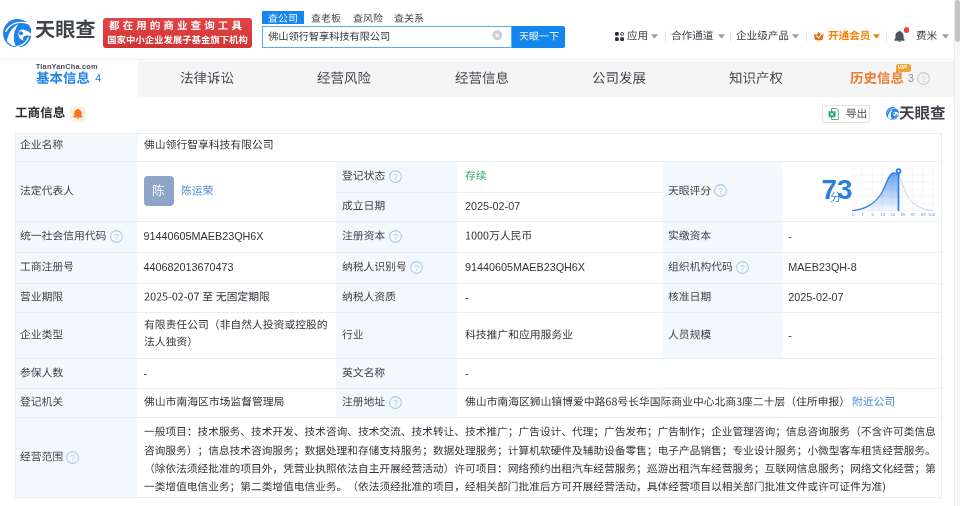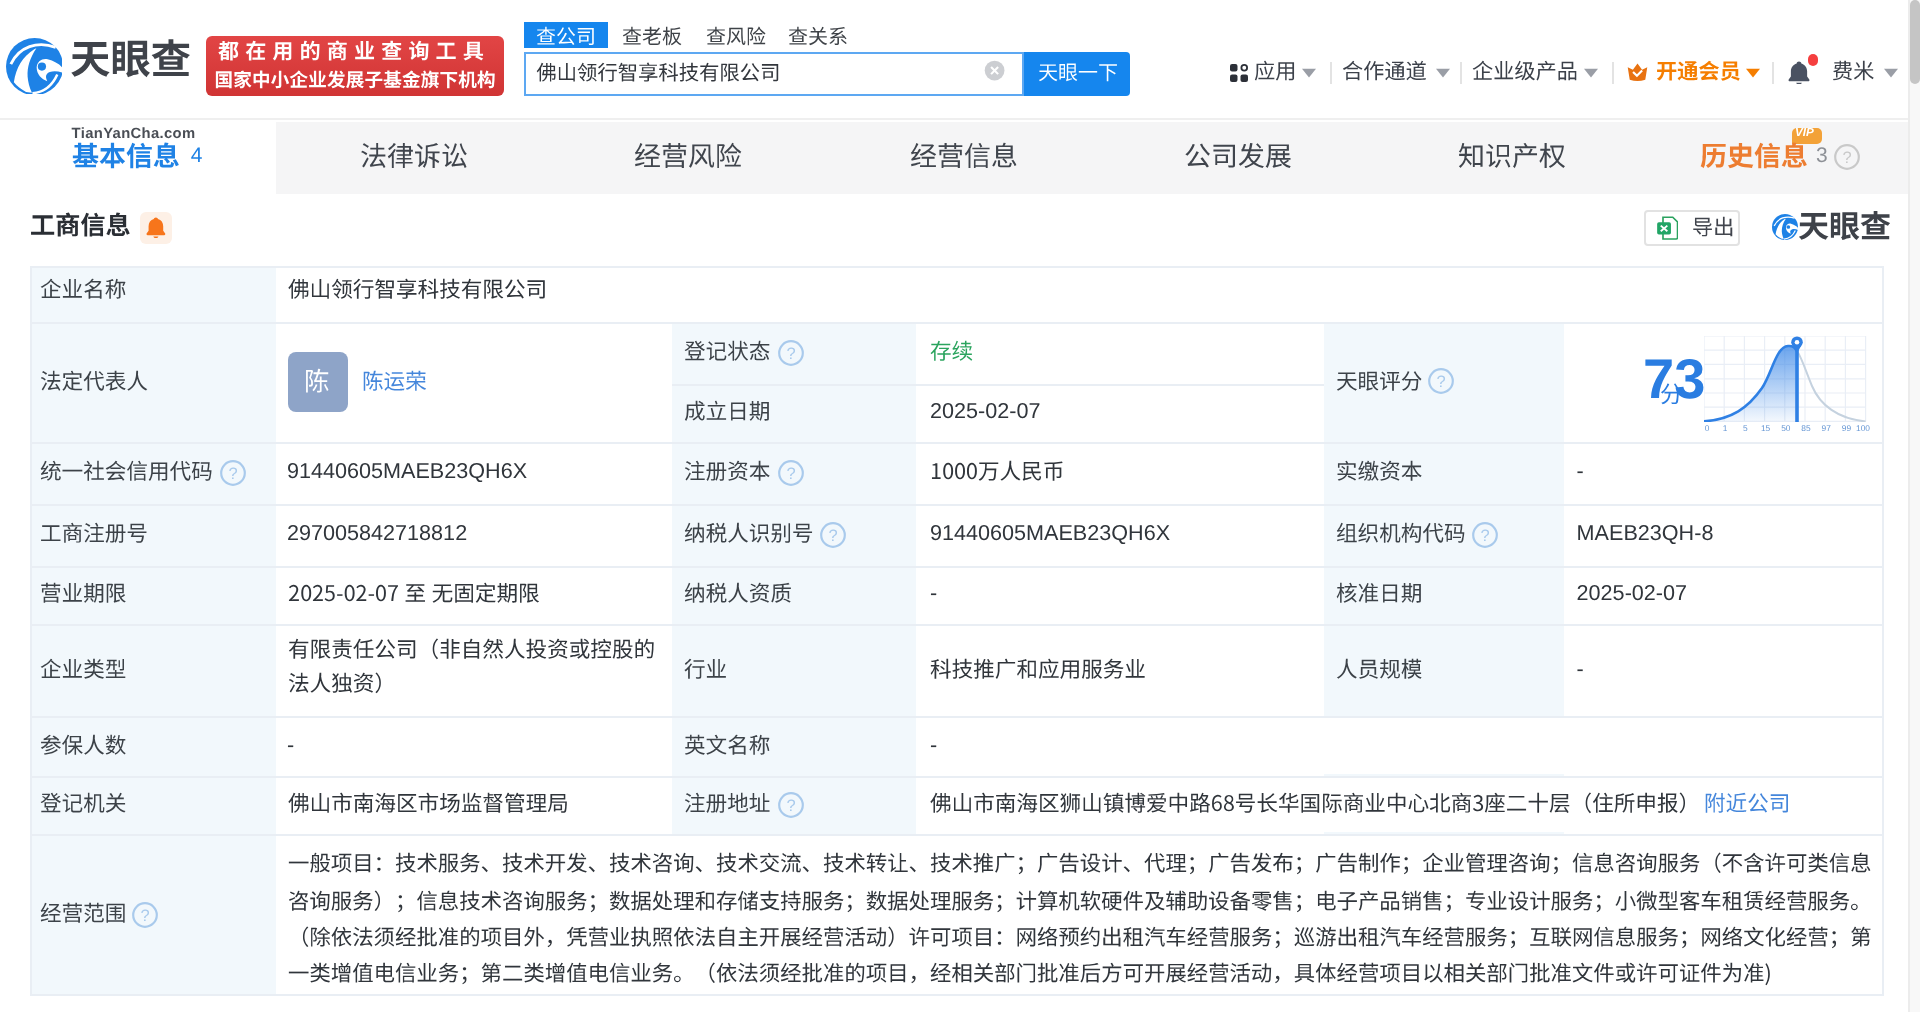--- a/index.html
+++ b/index.html
@@ -468,21 +468,21 @@
 <svg class="a" style="left:109.60000000000001px;top:229.5px" width="13.0" height="13.0" viewBox="0 0 12 12">
     <circle cx="6" cy="6" r="5.45" fill="none" stroke="#a9caec" stroke-width="1"></circle>
     <text x="6" y="8.85" font-size="7.6" text-anchor="middle" fill="#a9caec" font-family="Liberation Sans">?</text>
   </svg>
 <div class="lat" style="left:143.5px;top:229.7px;font-size:10.8px;color:#30353b;font-weight:normal;letter-spacing:0px;line-height:12.5px;">91440605MAEB23QH6X</div>
 <svg class="a" style="left:388.59999999999997px;top:229.5px" width="13.0" height="13.0" viewBox="0 0 12 12">
     <circle cx="6" cy="6" r="5.45" fill="none" stroke="#a9caec" stroke-width="1"></circle>
     <text x="6" y="8.85" font-size="7.6" text-anchor="middle" fill="#a9caec" font-family="Liberation Sans">?</text>
   </svg>
 <div class="lat" style="left:788.3px;top:229.7px;font-size:10.8px;color:#30353b;font-weight:normal;letter-spacing:0px;line-height:12.5px;">-</div>
-<div class="lat" style="left:143.5px;top:260.7px;font-size:10.8px;color:#30353b;font-weight:normal;letter-spacing:0px;line-height:12.5px;">297005842718812</div>
+<div class="lat" style="left:143.5px;top:260.7px;font-size:10.8px;color:#30353b;font-weight:normal;letter-spacing:0px;line-height:12.5px;">440682013670473</div>
 <svg class="a" style="left:410.2px;top:260.5px" width="13.0" height="13.0" viewBox="0 0 12 12">
     <circle cx="6" cy="6" r="5.45" fill="none" stroke="#a9caec" stroke-width="1"></circle>
     <text x="6" y="8.85" font-size="7.6" text-anchor="middle" fill="#a9caec" font-family="Liberation Sans">?</text>
   </svg>
 <div class="lat" style="left:465px;top:260.7px;font-size:10.8px;color:#30353b;font-weight:normal;letter-spacing:0px;line-height:12.5px;">91440605MAEB23QH6X</div>
 <svg class="a" style="left:735.6000000000001px;top:260.5px" width="13.0" height="13.0" viewBox="0 0 12 12">
     <circle cx="6" cy="6" r="5.45" fill="none" stroke="#a9caec" stroke-width="1"></circle>
     <text x="6" y="8.85" font-size="7.6" text-anchor="middle" fill="#a9caec" font-family="Liberation Sans">?</text>
   </svg>
 <div class="lat" style="left:788.3px;top:260.7px;font-size:10.8px;color:#30353b;font-weight:normal;letter-spacing:0px;line-height:12.5px;">MAEB23QH-8</div>

